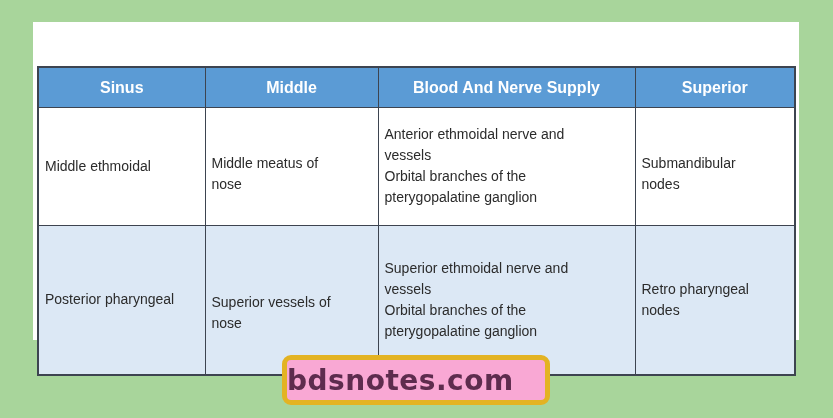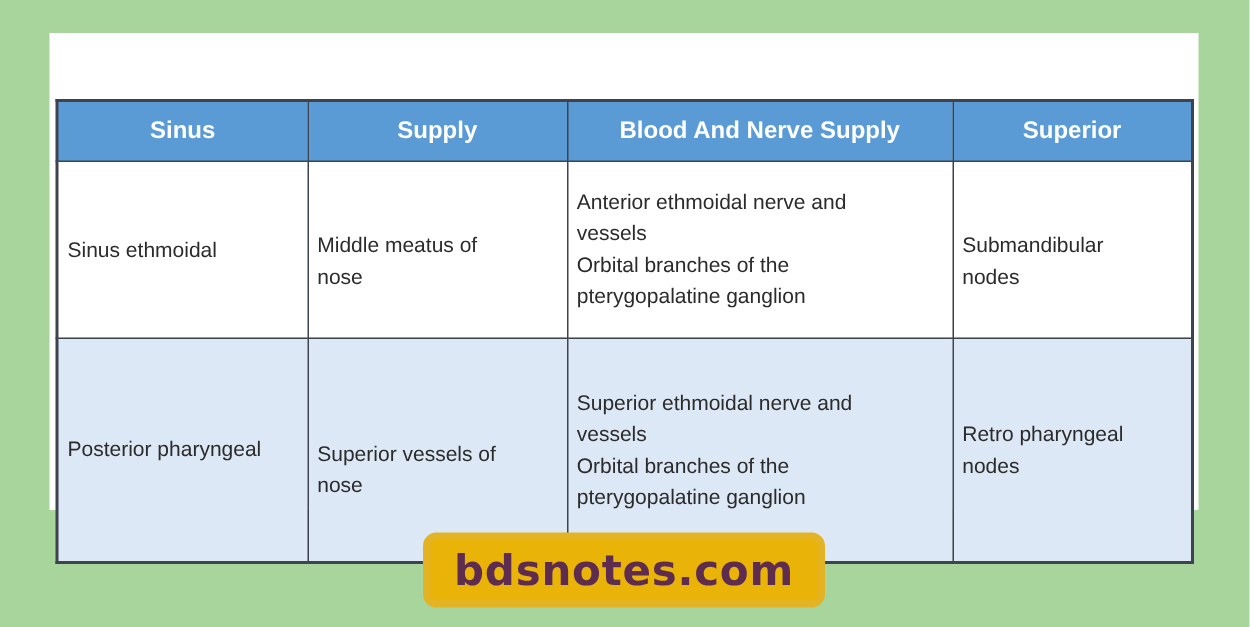--- a/index.html
+++ b/index.html
@@ -48,24 +48,24 @@
   tr.r2 td { height: 97px; }
   tr.r3 td { height: 117px; }
   td.top-r3 { vertical-align: top; padding-top: 16px; }
   .line { display: block; }
 
   .badge {
     position: absolute;
     left: 282px; top: 355px;
     width: 268px; height: 50px;
     box-sizing: border-box;
-    background: #eab308;
+    background: #f9a8d4;
     border: 5px solid #e3b323;
     border-radius: 9px;
-    display: flex; align-items: center; justify-content: center;
+    display: flex; align-items: center; justify-content: flex-start;
   }
   .badge-text {
     font-family: "DejaVu Sans", sans-serif;
     font-weight: bold;
     font-size: 28px;
     color: #5e2c4e;
     letter-spacing: 0.5px;
   }
 </style>
 </head>
@@ -75,28 +75,28 @@
   <table class="sinus-table">
     <colgroup>
       <col style="width:167px">
       <col style="width:173px">
       <col style="width:257px">
       <col style="width:160px">
     </colgroup>
     <thead>
       <tr>
         <th>Sinus</th>
-        <th>Supply</th>
+        <th>Middle</th>
         <th>Blood And Nerve Supply</th>
         <th>Superior</th>
       </tr>
     </thead>
     <tbody>
       <tr class="row-plain r2">
-        <td>Sinus ethmoidal</td>
+        <td>Middle ethmoidal</td>
         <td class="top" style="padding-top:16px">
           <span class="line">Middle meatus of</span>
           <span class="line">nose</span>
         </td>
         <td class="top">
           <span class="line">Anterior ethmoidal nerve and</span>
           <span class="line">vessels</span>
           <span class="line">Orbital branches of the</span>
           <span class="line">pterygopalatine ganglion</span>
         </td>

